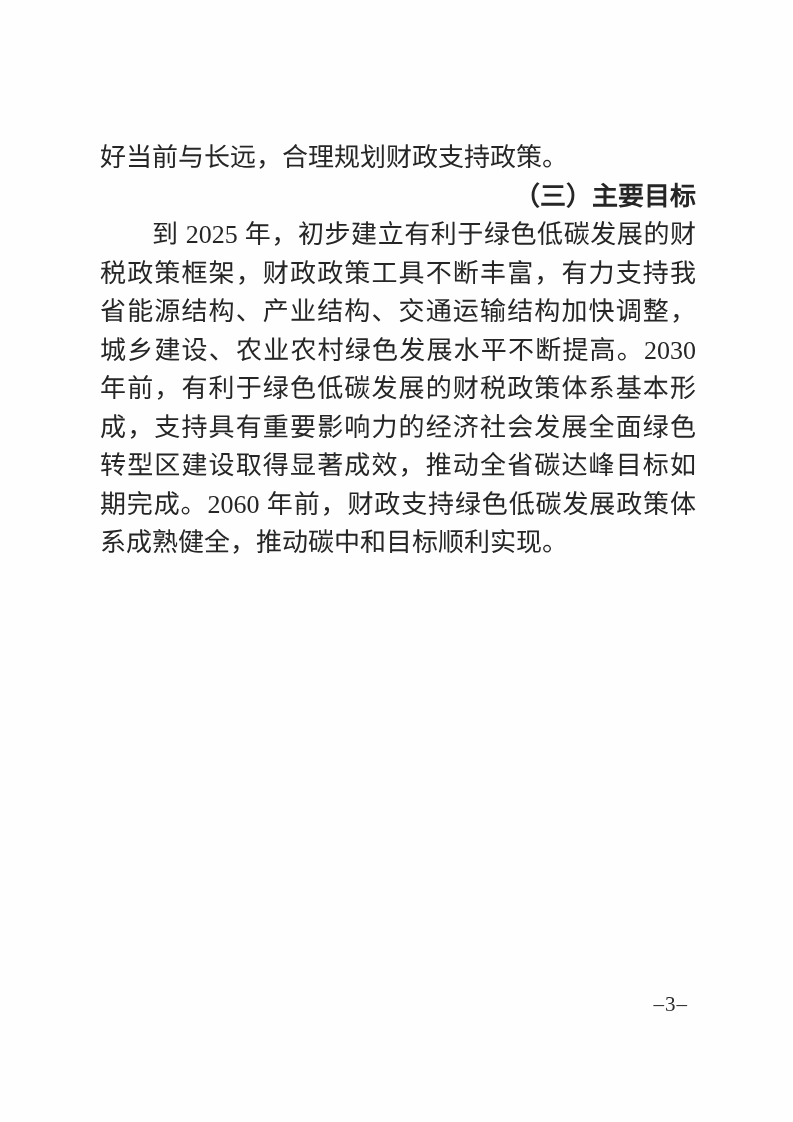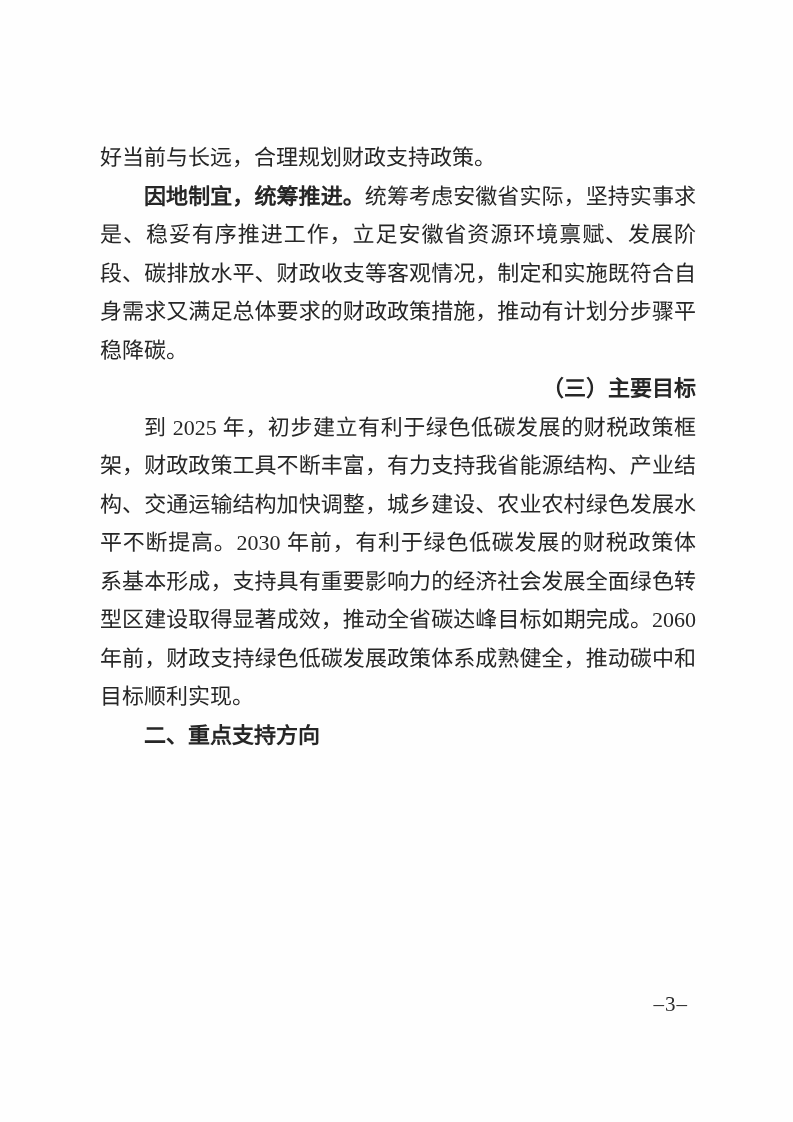--- a/index.html
+++ b/index.html
@@ -20,21 +20,21 @@
   }
 
   .content {
     position: absolute;
     left: 100px;
     top: 139px;
     width: 596px;
   }
 
   .para {
-    font-size: 22px;
+    font-size: 26px;
     line-height: 38.5px;
     text-align: justify;
     text-indent: 2em;
   }
 
   .para.no-indent {
     text-indent: 0;
   }
 
   .lead {
@@ -68,27 +68,25 @@
 </style>
 </head>
 <body>
 
 <main class="page">
 
   <section class="content">
 
     <p class="para no-indent">好当前与长远，合理规划财政支持政策。</p>
 
-    <p class="para"><span class="lead">因地制宜，统筹推进。</span><span>统筹考虑安徽省实际，坚持实事求是、稳妥有序推进工作，立足安徽省资源环境禀赋、发展阶段、碳排放水平、财政收支等客观情况，制定和实施既符合自身需求又满足总体要求的财政政策措施，推动有计划分步骤平稳降碳。</span></p>
 
 
     <p class="para h2">（三）主要目标</p>
 
     <p class="para">到 2025 年，初步建立有利于绿色低碳发展的财税政策框架，财政政策工具不断丰富，有力支持我省能源结构、产业结构、交通运输结构加快调整，城乡建设、农业农村绿色发展水平不断提高。2030 年前，有利于绿色低碳发展的财税政策体系基本形成，支持具有重要影响力的经济社会发展全面绿色转型区建设取得显著成效，推动全省碳达峰目标如期完成。2060 年前，财政支持绿色低碳发展政策体系成熟健全，推动碳中和目标顺利实现。</p>
 
-    <p class="para h1">二、重点支持方向</p>
 
 
   </section>
 
   <div class="page-number">–3–</div>
 
 </main>
 
 </body></html>

